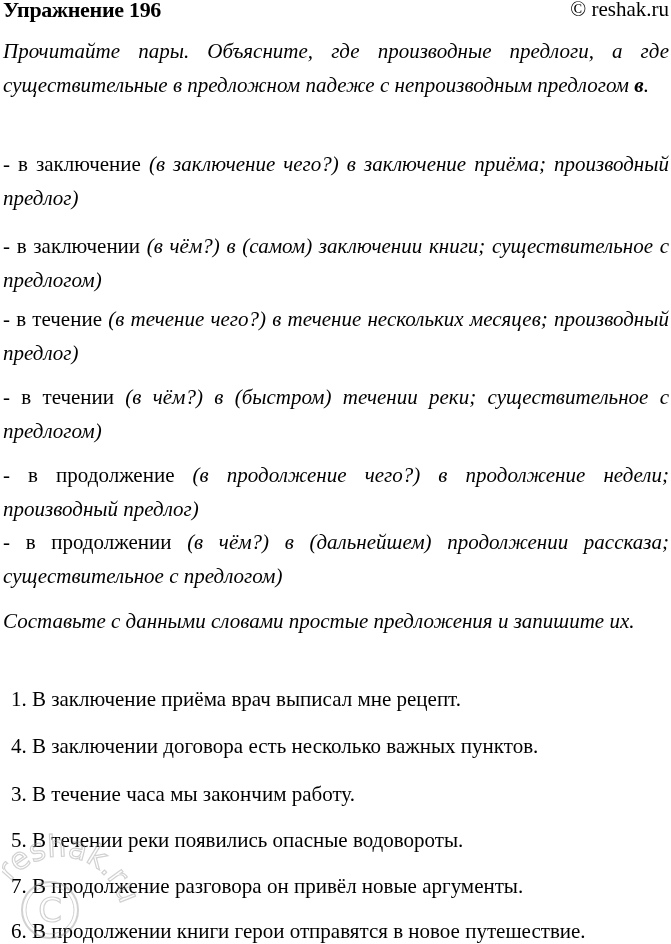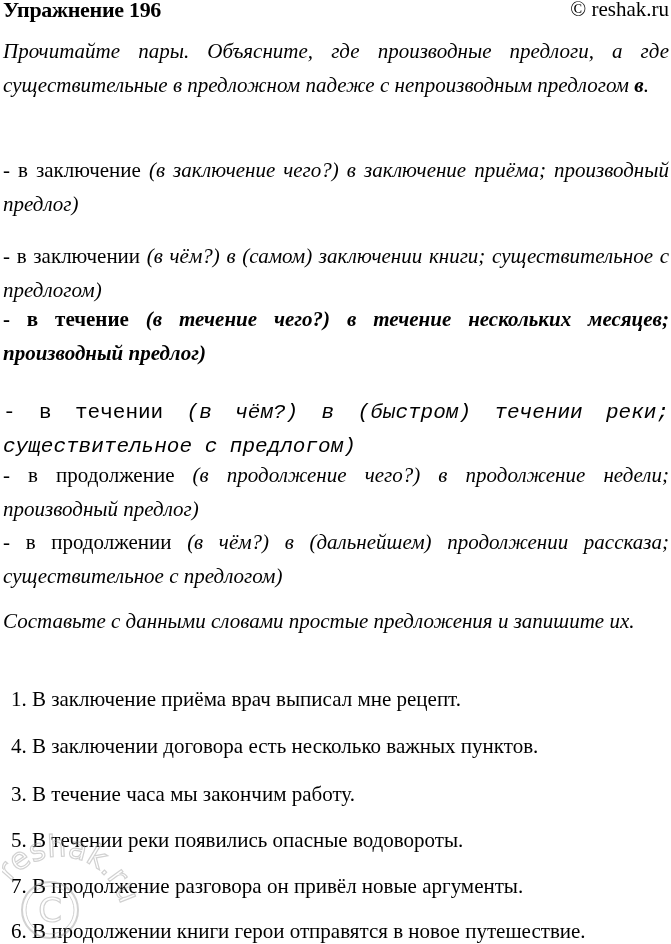--- a/index.html
+++ b/index.html
@@ -72,27 +72,27 @@
 
 <div class="page">
 
   <div class="header">
     <span class="title">Упражнение 196</span>
     <span class="copyright">© reshak.ru</span>
   </div>
 
   <p class="para it" style="top: 34px;"><span>Прочитайте пары. Объясните, где производные предлоги, а где существительные в предложном падеже с непроизводным предлогом </span><span class="bi">в</span><span>.</span></p>
 
-  <p class="para" style="top: 153px; font-family: Liberation Serif, serif;"><span>- в заключение </span><span class="it">(в заключение чего?) в заключение приёма; производный предлог)</span></p>
+  <p class="para" style="top: 147px; font-family: Liberation Serif, serif;"><span>- в заключение </span><span class="it">(в заключение чего?) в заключение приёма; производный предлог)</span></p>
 
-  <p class="para" style="top: 239px;"><span>- в заключении </span><span class="it">(в чём?) в (самом) заключении книги; существительное с предлогом)</span></p>
+  <p class="para" style="top: 229px;"><span>- в заключении </span><span class="it">(в чём?) в (самом) заключении книги; существительное с предлогом)</span></p>
 
-  <p class="para" style="top: 302px; font-weight: bold;"><span>- в течение </span><span class="it">(в течение чего?) в течение нескольких месяцев; производный предлог)</span></p>
+  <p class="para" style="top: 302px;"><span>- в течение </span><span class="it">(в течение чего?) в течение нескольких месяцев; производный предлог)</span></p>
 
-  <p class="para" style="top: 396px; font-family: Liberation Mono, monospace;"><span>- в течении </span><span class="it">(в чём?) в (быстром) течении реки; существительное с предлогом)</span></p>
+  <p class="para" style="top: 380px;"><span>- в течении </span><span class="it">(в чём?) в (быстром) течении реки; существительное с предлогом)</span></p>
 
   <p class="para" style="top: 458px;"><span>- в продолжение </span><span class="it">(в продолжение чего?) в продолжение недели; производный предлог)</span></p>
 
   <p class="para" style="top: 525px;"><span>- в продолжении </span><span class="it">(в чём?) в (дальнейшем) продолжении рассказа; существительное с предлогом)</span></p>
 
   <p class="para it" style="top: 604px;">Составьте с данными словами простые предложения и запишите их.</p>
 
   <div class="sentence" style="top: 684px;">1. В заключение приёма врач выписал мне рецепт.</div>
   <div class="sentence" style="top: 731px;">4. В заключении договора есть несколько важных пунктов.</div>
   <div class="sentence" style="top: 779px;">3. В течение часа мы закончим работу.</div>

